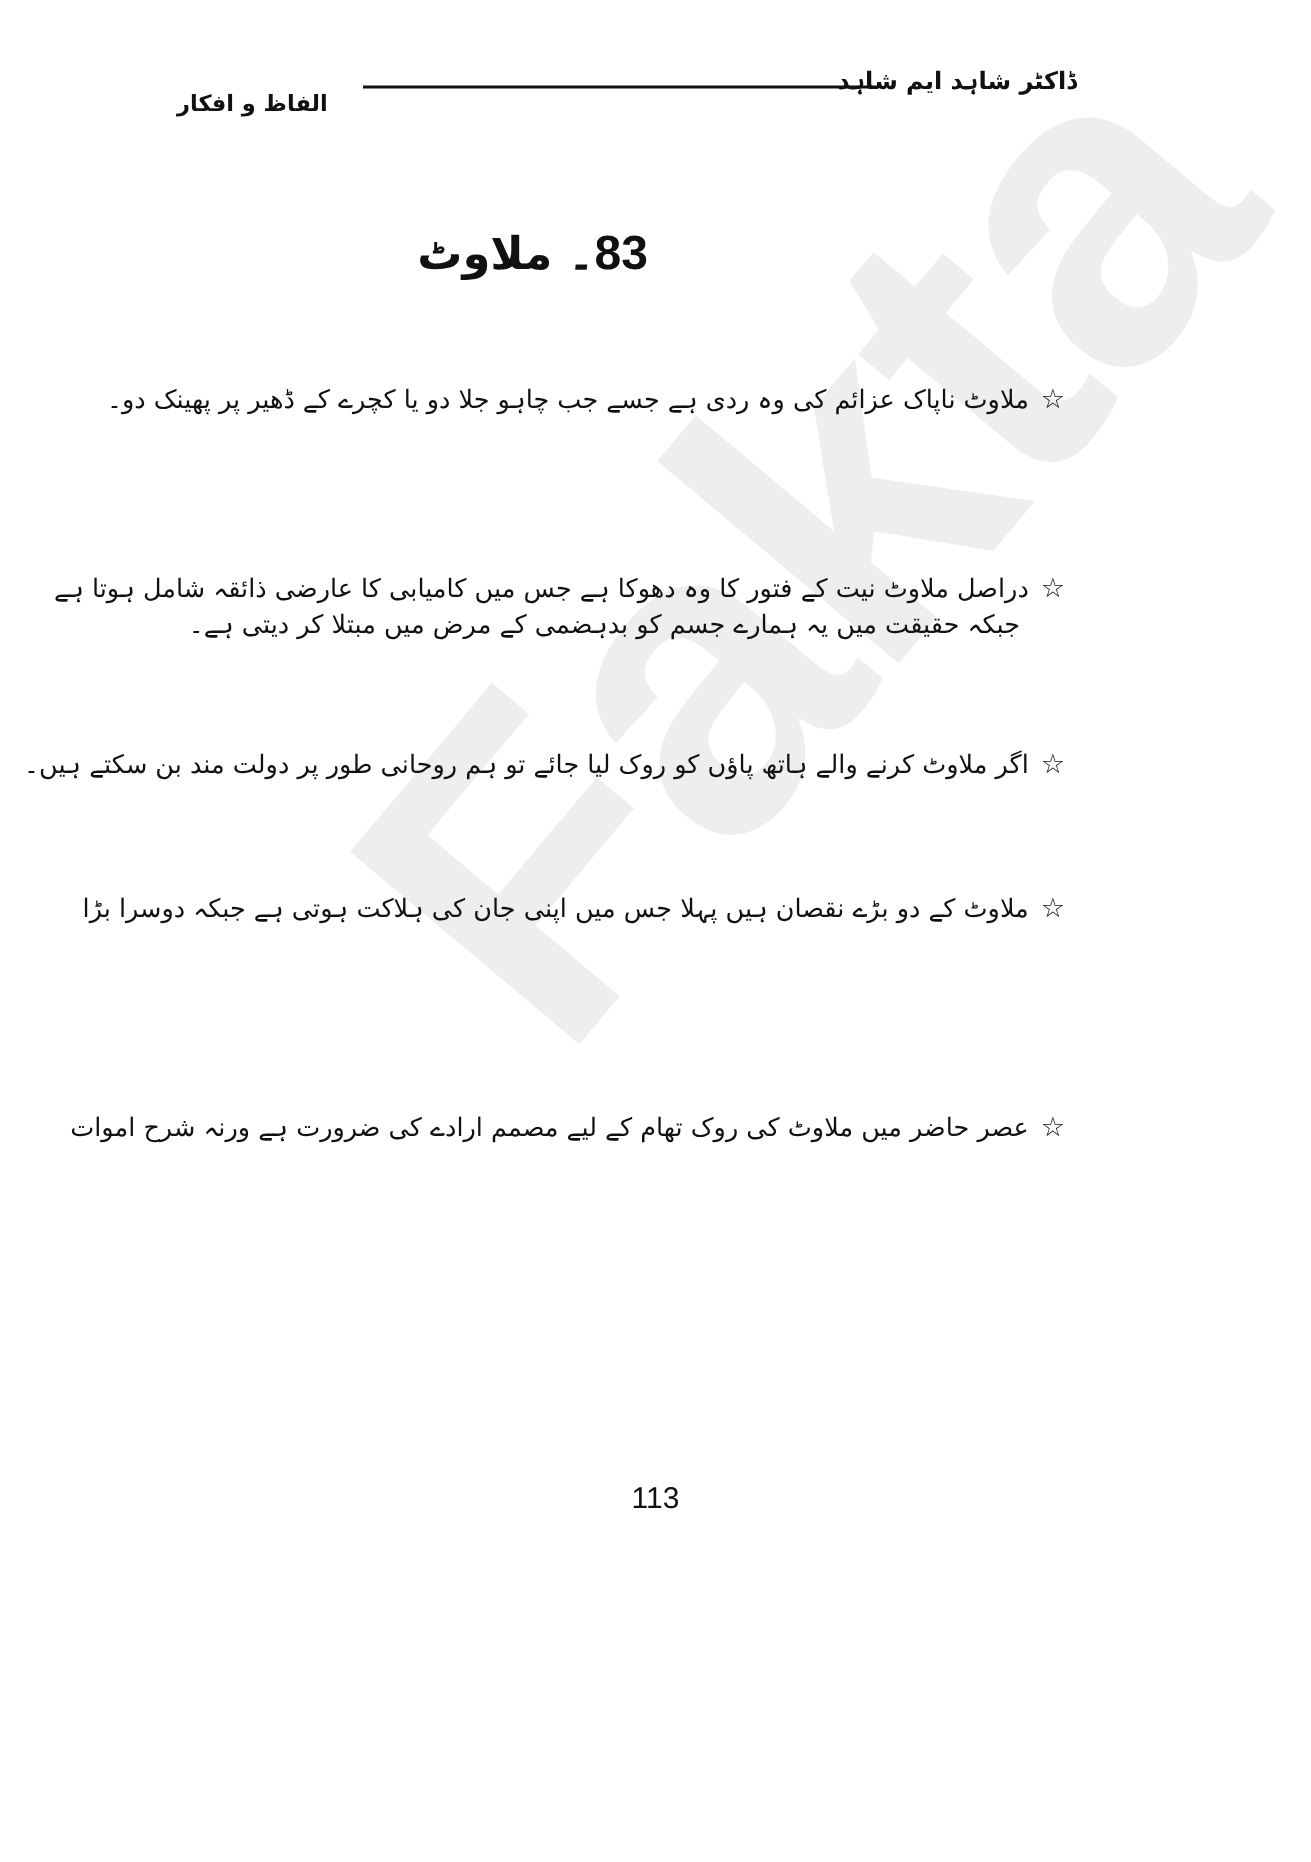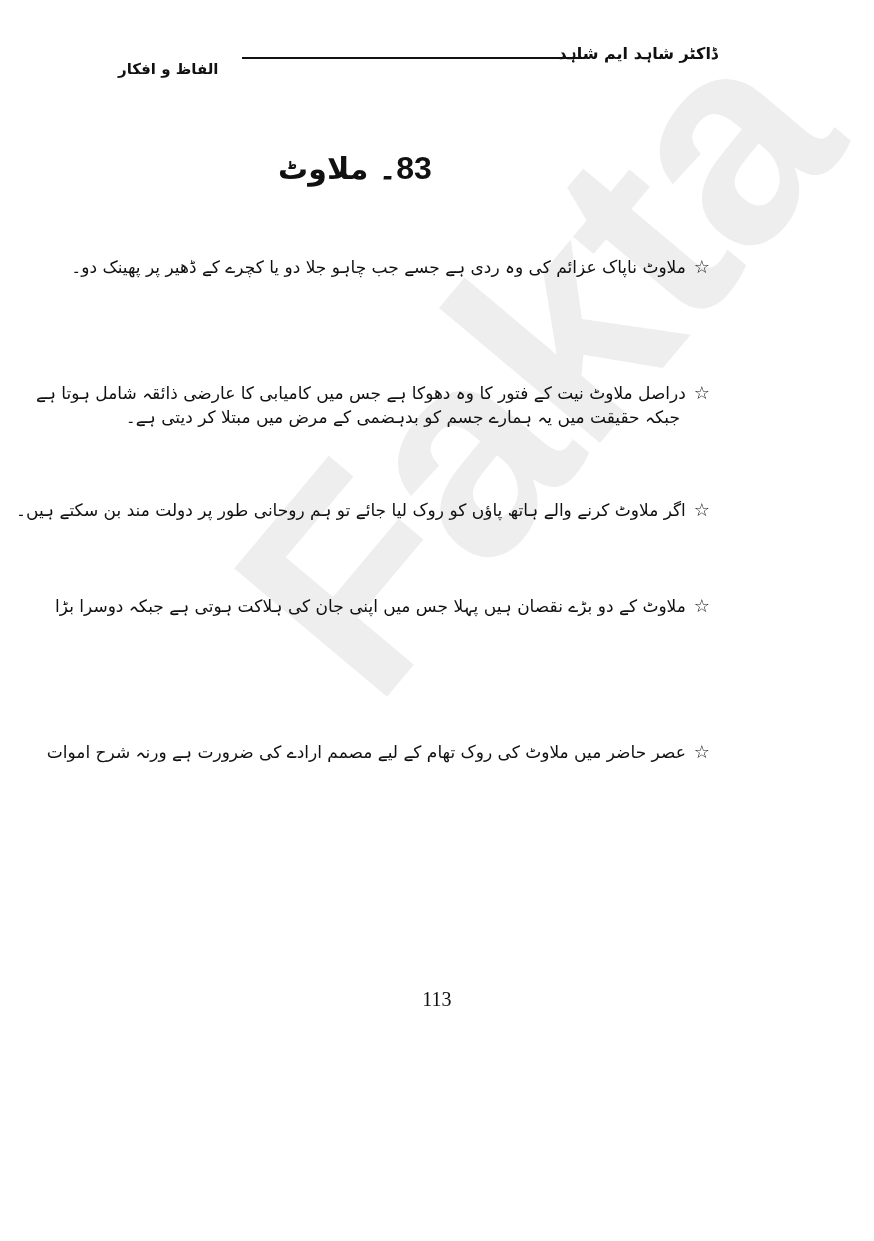--- a/index.html
+++ b/index.html
@@ -104,21 +104,21 @@
   }
   .item .line.cont {
     padding-right: 30px;
   }
   .page-number {
     position: absolute;
     top: 988px;
     left: 0;
     width: 874px;
     text-align: center;
-    font-family: Liberation Serif, serif;
+    font-family: Liberation Sans, sans-serif;
     font-size: 20px;
     z-index: 1;
   }
 </style>
 </head>
 <body>
 
 <div class="watermark">Fakta</div>
 
 <div class="header">

